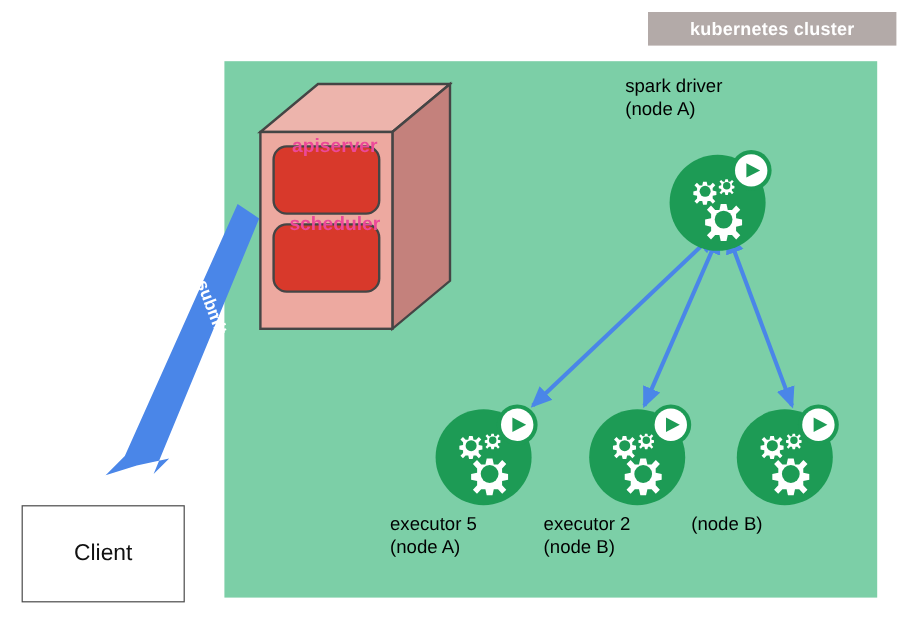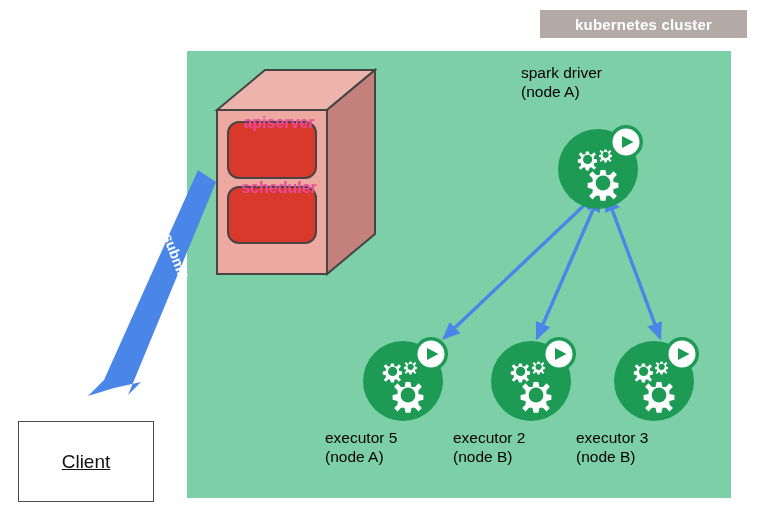--- a/index.html
+++ b/index.html
@@ -12,21 +12,21 @@
                   background:#7ccfa7;}
 
   .cluster-badge{position:absolute;left:516px;top:10px;width:207px;height:28px;
                  background:#b3aaa8;color:#ffffff;font-size:15px;font-weight:bold;
                  display:flex;align-items:center;justify-content:center;
                  letter-spacing:.2px;margin-left:24px;}
 
   .client-box{position:absolute;left:18px;top:421px;width:134px;height:79px;
               background:#ffffff;border:1.6px solid #4a4a4a;
               display:flex;align-items:center;justify-content:center;
-              font-size:19px;color:#111111;text-decoration:underline;}
+              font-size:19px;color:#111111;}
 
   .cube-wrap{position:absolute;left:197px;top:62px;width:180px;height:215px;}
   .cube-svg{position:absolute;left:0;top:0;}
   .cube-label{position:absolute;color:#ec4899;font-size:16px;font-weight:bold;
               width:120px;text-align:center;left:22px;}
   .cube-label.api{top:52px;}
   .cube-label.sched{top:117px;}
 
   .node{position:absolute;width:96px;height:96px;}
   .node-caption{position:absolute;width:160px;text-align:left;
@@ -161,21 +161,20 @@
         <path d="M30 36.5 l2.2 0 0.7 -3.1 3.0 0 0.7 3.1 2.2 0 2.2 -2.3 2.1 2.1 -2.2 2.3 0 2.2 3.1 0.7 0 3.0 -3.1 0.7 0 2.2 2.2 2.3 -2.1 2.1 -2.2 -2.3 -2.2 0 -0.7 3.1 -3.0 0 -0.7 -3.1 -2.2 0 -2.2 2.3 -2.1 -2.1 2.2 -2.3 0 -2.2 -3.1 -0.7 0 -3.0 3.1 -0.7 0 -2.2 -2.2 -2.3 2.1 -2.1 z"></path>
         <circle cx="34.6" cy="41.4" r="4.6" fill="#1d9b55"></circle>
         <path d="M49.5 33.5 l1.5 0 0.5 -2.1 2.0 0 0.5 2.1 1.5 0 1.5 -1.6 1.4 1.4 -1.5 1.6 0 1.5 2.1 0.5 0 2.0 -2.1 0.5 0 1.5 1.5 1.6 -1.4 1.4 -1.5 -1.6 -1.5 0 -0.5 2.1 -2.0 0 -0.5 -2.1 -1.5 0 -1.5 1.6 -1.4 -1.4 1.5 -1.6 0 -1.5 -2.1 -0.5 0 -2.0 2.1 -0.5 0 -1.5 -1.5 -1.6 1.4 -1.4 z"></path>
         <circle cx="52.6" cy="36.8" r="3.1" fill="#1d9b55"></circle>
         <path d="M43 57 l3.5 0 1.1 -5.0 4.8 0 1.1 5.0 3.5 0 3.5 -3.7 3.4 3.4 -3.5 3.7 0 3.5 5.0 1.1 0 4.8 -5.0 1.1 0 3.5 3.5 3.7 -3.4 3.4 -3.5 -3.7 -3.5 0 -1.1 5.0 -4.8 0 -1.1 -5.0 -3.5 0 -3.5 3.7 -3.4 -3.4 3.5 -3.7 0 -3.5 -5.0 -1.1 0 -4.8 5.0 -1.1 0 -3.5 -3.5 -3.7 3.4 -3.4 z"></path>
         <circle cx="50" cy="65" r="7.4" fill="#1d9b55"></circle>
       </g>
     </svg>
   </div>
   <div class="node-caption" style="left:576px;top:428px;">
-    <div>executor 3</div>
     <div>(node B)</div>
   </div>
 
   <div class="client-box">
     <span>Client</span>
   </div>
 
 </div>
 
 </body></html>

